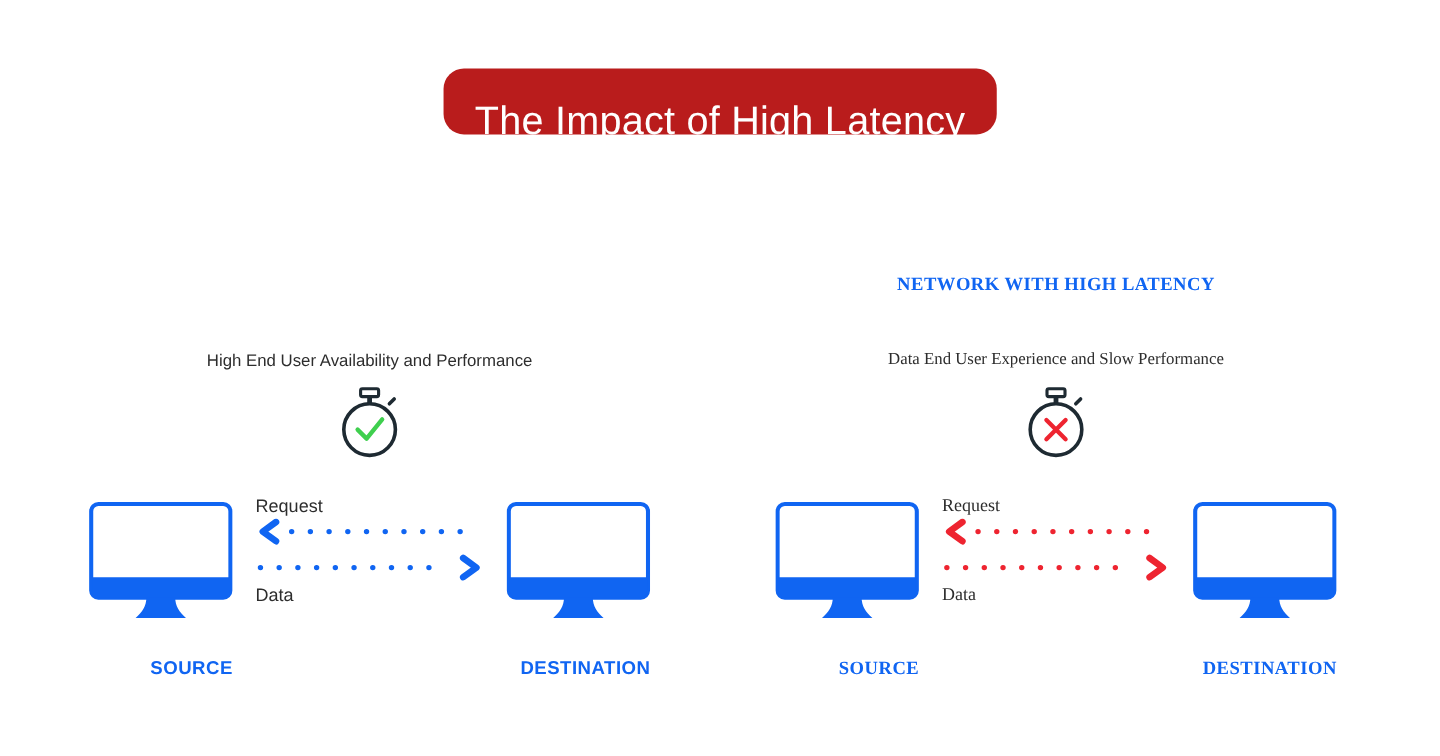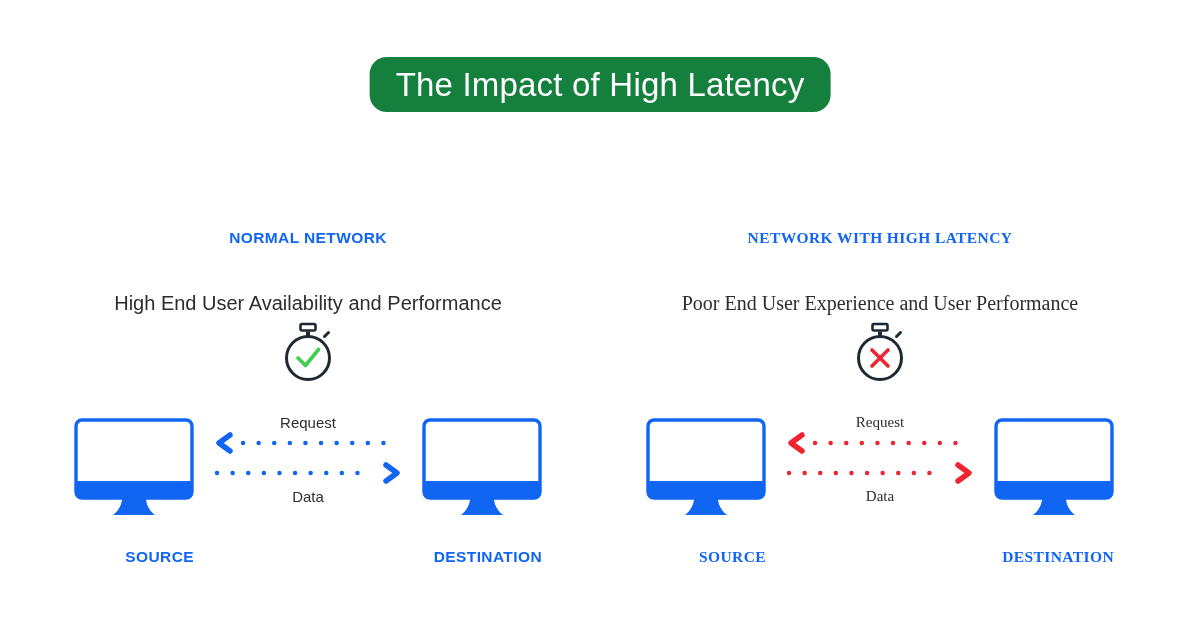--- a/index.html
+++ b/index.html
@@ -8,25 +8,25 @@
     background: #ffffff;
     font-family: "Liberation Sans", sans-serif;
     overflow: hidden;
     position: relative;
   }
   
   .title-pill {
     position: absolute;
     top: 57px; left: 50%;
     transform: translateX(-50%);
-    background: #15803d;
+    background: #b91c1c;
     color: #ffffff;
     height: 55px;
     line-height: 55px;
-    padding: 0 26px;
+    padding: 16px 26px;
     border-radius: 17px;
     font-size: 33px;
     font-weight: 500;
     letter-spacing: 0.2px;
     white-space: nowrap;
   }
   
   .panel {
     position: absolute;
     top: 210px;
@@ -42,21 +42,21 @@
     color: #1065F2;
     font-size: 15.5px;
     font-weight: 700;
     letter-spacing: 0.4px;
   }
   .panel-subtitle {
     position: absolute;
     top: 82px; left: 0; right: 0;
     text-align: center;
     color: #2D2D2D;
-    font-size: 20px;
+    font-size: 14px;
     font-weight: 400;
   }
   .stopwatch {
     position: absolute;
     top: 112px; left: 0; right: 0;
     display: flex;
     justify-content: center;
   }
   
   .diagram-row {
@@ -78,39 +78,37 @@
     font-weight: 700;
     letter-spacing: 0.4px;
     text-align: center;
   }
   .arrows-block {
     width: 190px;
     margin: 0 19px;
     margin-top: -5px;
     display: flex;
     flex-direction: column;
-    align-items: center;
   }
   .arrow-caption {
     color: #2D2D2D;
     font-size: 15px;
     line-height: 19px;
     font-weight: 400;
   }
   .arrows-svg { display: block; }
 </style>
 </head>
 <body>
 
 <div class="title-pill">
   <span>The Impact of High Latency</span>
 </div>
 
 <div class="panel panel-left">
-  <div class="panel-header">NORMAL NETWORK</div>
   <div class="panel-subtitle">High End User Availability and Performance</div>
 
   <div class="stopwatch">
     <svg width="62" height="62" viewBox="0 0 62 62" fill="none">
       <rect x="23.5" y="2" width="15" height="6.5" rx="1.5" stroke="#1E2A32" stroke-width="2.6"></rect>
       <line x1="31" y1="9.5" x2="31" y2="14" stroke="#1E2A32" stroke-width="4"></line>
       <line x1="47.5" y1="14.5" x2="51.5" y2="10.5" stroke="#1E2A32" stroke-width="3" stroke-linecap="round"></line>
       <circle cx="31" cy="36" r="21.5" stroke="#1E2A32" stroke-width="3"></circle>
       <polyline points="21,36 28.5,43.5 41.5,27.5" stroke="#3FCF4E" stroke-width="3.6" stroke-linecap="round" stroke-linejoin="round"></polyline>
     </svg>
@@ -147,21 +145,21 @@
           <path d="M48,80 h24 c0,7 3.5,12.5 9,17 h-42 c5.5,-4.5 9,-10 9,-17 z" fill="#1065F2"></path>
         </svg>
       </span>
       <div class="endpoint-label">DESTINATION</div>
     </div>
   </div>
 </div>
 
 <div class="panel panel-right">
   <div class="panel-header">NETWORK WITH HIGH LATENCY</div>
-  <div class="panel-subtitle">Poor End User Experience and User Performance</div>
+  <div class="panel-subtitle">Data End User Experience and Slow Performance</div>
 
   <div class="stopwatch">
     <svg width="62" height="62" viewBox="0 0 62 62" fill="none">
       <rect x="23.5" y="2" width="15" height="6.5" rx="1.5" stroke="#1E2A32" stroke-width="2.6"></rect>
       <line x1="31" y1="9.5" x2="31" y2="14" stroke="#1E2A32" stroke-width="4"></line>
       <line x1="47.5" y1="14.5" x2="51.5" y2="10.5" stroke="#1E2A32" stroke-width="3" stroke-linecap="round"></line>
       <circle cx="31" cy="36" r="21.5" stroke="#1E2A32" stroke-width="3"></circle>
       <line x1="23" y1="28" x2="39" y2="44" stroke="#EE2430" stroke-width="3.6" stroke-linecap="round"></line>
       <line x1="39" y1="28" x2="23" y2="44" stroke="#EE2430" stroke-width="3.6" stroke-linecap="round"></line>
     </svg>

